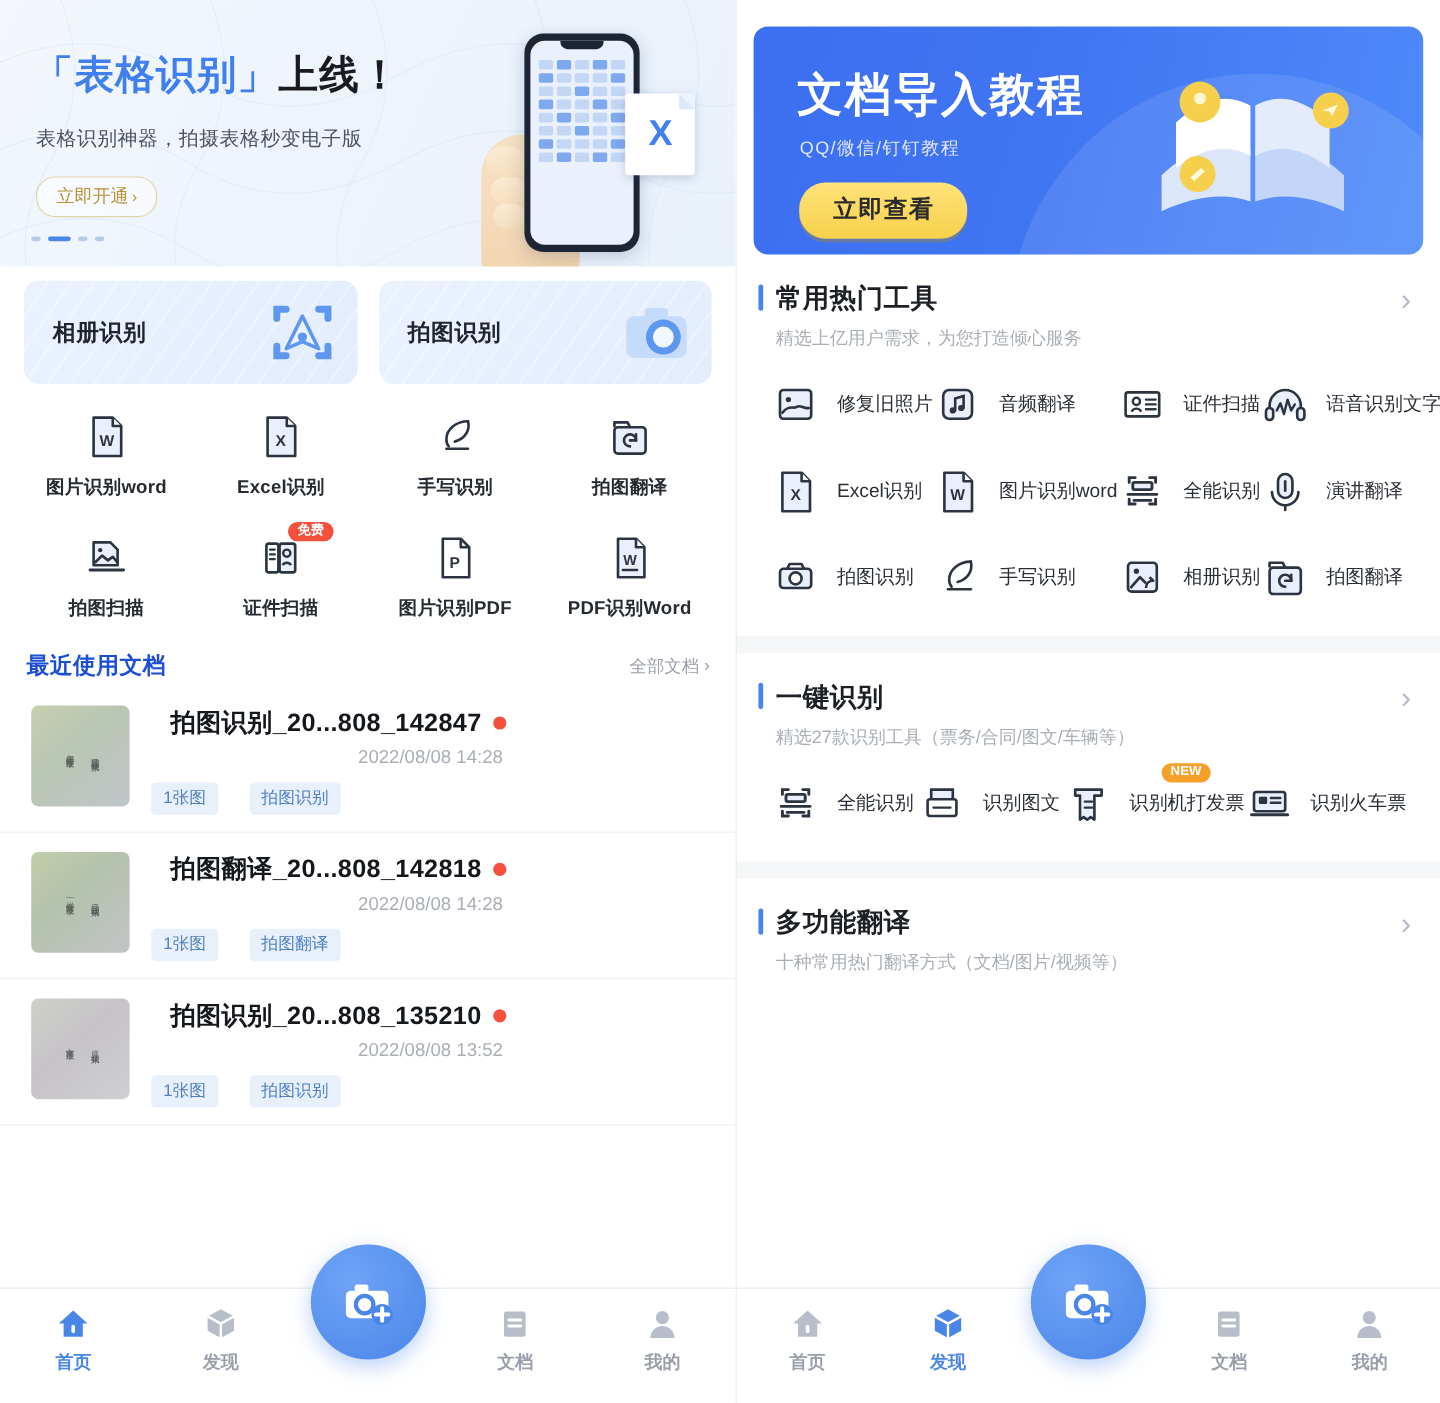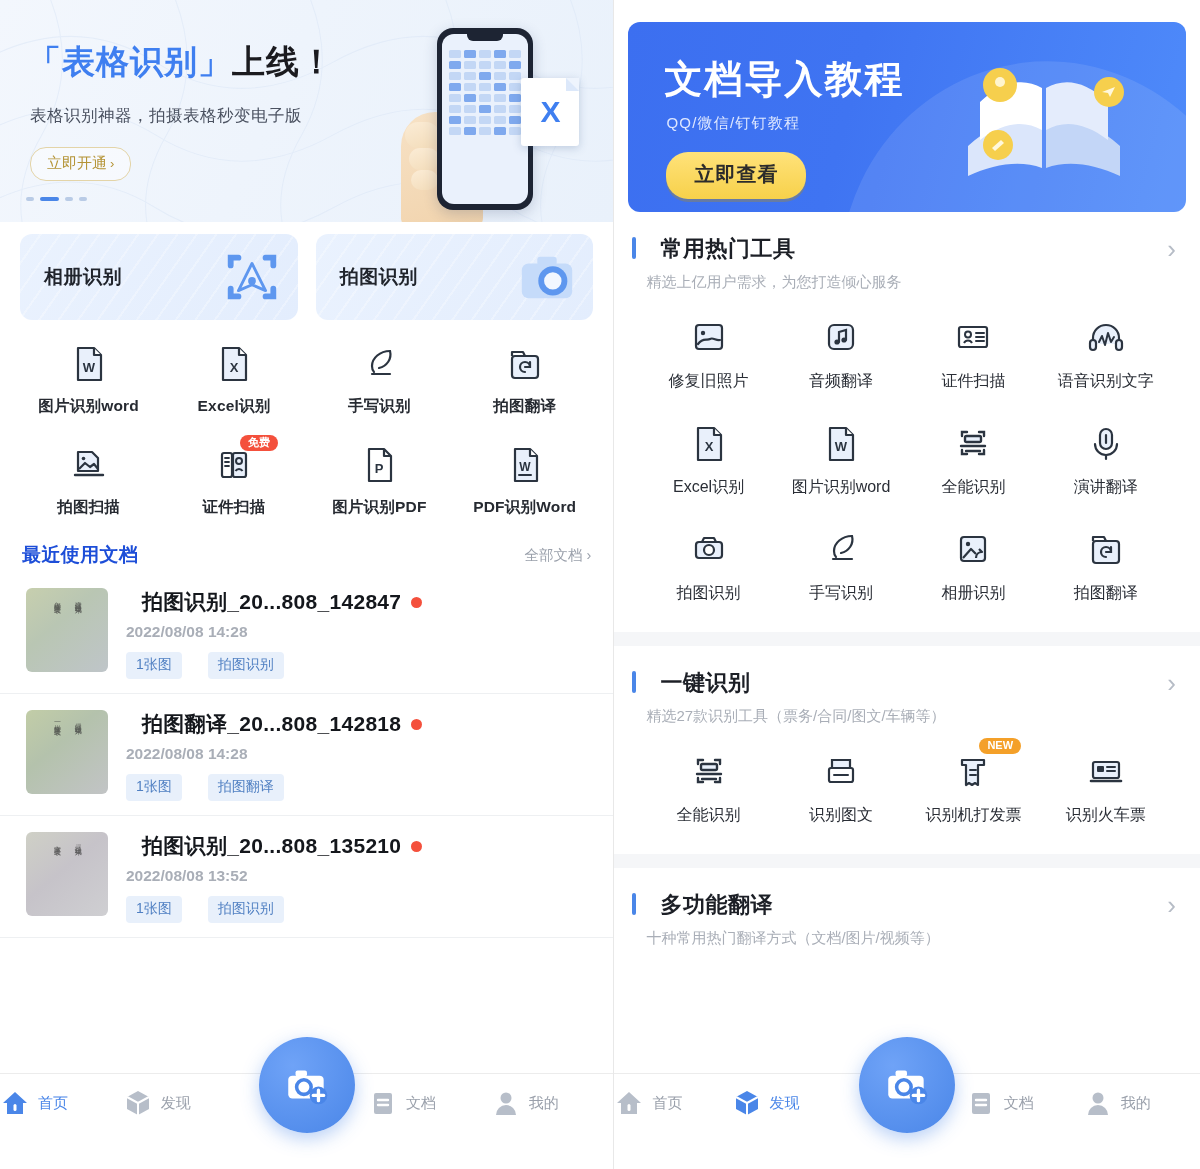--- a/index.html
+++ b/index.html
@@ -3,21 +3,21 @@
 <meta charset="utf-8">
 <style>
   * { box-sizing: border-box; margin: 0; padding: 0; }
   html, body {
     width: 1200px; height: 1169px;
     font-family: "Liberation Sans", "DejaVu Sans", sans-serif;
     background: #ffffff; overflow: hidden;
   }
   .screen { display: flex; width: 1200px; height: 1169px; }
   .panel { position: relative; height: 1169px; background: #fff; overflow: hidden; }
-  .panel-left { width: 640px; border-right: 1px solid #e8e8e8; }
+  .panel-left { width: 640px; border-right: 1px solid #e8e8e8; text-align: center; }
   .panel-right { width: 610px; }
 
   
   .lbanner {
     position: relative; height: 222px; width: 100%;
     background: linear-gradient(115deg,#f3f7fd 0%,#eef4fc 45%,#e9f1fb 100%);
     overflow: hidden;
   }
   .lbanner .mesh { position:absolute; inset:0; opacity:.55; }
   .lbanner-title {
@@ -99,31 +99,31 @@
   .thumb { width: 82px; height: 84px; border-radius: 6px; flex: none; position:relative; overflow:hidden; }
   .thumb.t1 { background: linear-gradient(140deg,#c7cfae 0%,#b9c6b3 40%,#bfc5c9 100%); }
   .thumb.t2 { background: linear-gradient(140deg,#c2cda7 0%,#b4c2ac 40%,#c2c4c6 100%); }
   .thumb.t3 { background: linear-gradient(140deg,#cfd0c6 0%,#c6c3c9 45%,#cfcfd2 100%); }
   .thumb .tx { position:absolute; inset:0; display:flex; justify-content:center; gap:10px; padding:8px 0;
     font-size: 7px; color:#3a3a3a; opacity:.75; }
   .thumb .tx div { writing-mode: vertical-rl; line-height: 1.55; letter-spacing:1px; }
   .doc-body { flex: 1; min-width: 0; }
   .doc-title { font-size: 21px; font-weight: 700; color:#14171c; letter-spacing:.3px; display:flex; align-items:center; gap:10px; white-space: nowrap; margin-left: 16px; }
   .reddot { width: 11px; height: 11px; border-radius: 50%; background: #f4503c; flex:none; }
-  .doc-date { font-size: 15.5px; color:#a9aeb7; margin-top: 7px; font-weight: bold; }
+  .doc-date { font-size: 15.5px; color:#a9aeb7; margin-top: 7px; }
   .tags { display:flex; gap: 26px; margin-top: 11px; }
   .tag { background:#e8f0fb; color:#4f7fc2; font-size:14px; border-radius:4px; padding:4px 10px 5px 10px; }
 
   
   .tabbar {
     position:absolute; left:0; right:0; bottom:0; height: 96px;
     background:#fff; border-top: 1px solid #ececec;
     display:flex; align-items:flex-start; padding-top: 14px;
   }
-  .tab { flex:1; display:flex; align-items:center; gap:8px; }
+  .tab { flex:1; display:flex; flex-direction:column; align-items:center; gap:8px;font-weight:bold; }
   .tab .tic { width: 30px; height: 30px; display:flex; align-items:center; justify-content:center; }
   .tab .tlb { font-size: 15px; color:#9aa0ab; }
   .tab.active .tlb { color:#4a86e8; }
   .fab {
     position:absolute; left:50%; transform:translateX(-50%); bottom: 36px;
     width: 96px; height: 96px; border-radius: 50%;
     background: radial-gradient(circle at 35% 30%, #6fa3f7, #4a86e8);
     box-shadow: 0 6px 18px rgba(74,134,232,.38);
     display:flex; align-items:center; justify-content:center;
   }
@@ -137,28 +137,28 @@
     background: rgba(255,255,255,.10); border-radius: 50% 50% 0 0 / 100% 100% 0 0; transform: rotate(-7deg); }
   .rb-title { position:absolute; left: 36px; top: 32px; font-size: 38px; font-weight: 700; color:#fff; letter-spacing: 2px; white-space: nowrap; }
   .rb-sub { position:absolute; left: 38px; top: 92px; font-size: 15px; color:#dfe8ff; letter-spacing: 1.2px; white-space: nowrap; }
   .rb-btn { position:absolute; left: 38px; top: 130px; background: linear-gradient(180deg,#ffe27a,#f7d14a);
     color:#2b2b2b; font-size: 20px; font-weight: 700; padding: 9px 28px 11px 28px; border-radius: 22px; letter-spacing:1px; white-space: nowrap;
     box-shadow: 0 3px 0 rgba(180,140,20,.35); }
   .book { position:absolute; right: 52px; top: 28px; width: 180px; height: 130px; }
 
   .rsec { padding: 22px 18px 0 18px; }
   .rsec-head { display:flex; align-items:flex-start; justify-content:space-between; }
-  .rsec-left { display:flex; gap: 24px; }
+  .rsec-left { display:flex; gap: 10px; }
   .rsec-bar { width: 4px; height: 22px; background:#4a86e8; border-radius:2px; margin-top:3px; flex:none; }
   .rsec-t { font-size: 22px; font-weight:700; color:#1c1f26; letter-spacing:.5px; }
   .rsec-s { font-size: 15px; color:#a9aeb7; margin-top: 9px; margin-left: 14px; }
   .rsec-chev { font-size: 26px; color:#b6bcc6; font-weight: 300; padding-right: 6px; }
 
   .rgrid { display:grid; grid-template-columns: repeat(4,1fr); padding: 16px 10px 0 10px; row-gap: 12px; }
-  .rtool { position:relative; display:flex; flex-direction:column; align-items:center; gap:13px; padding: 8px 0 10px 0; }
+  .rtool { position:relative; display:flex; flex-direction:row; align-items:center; gap:13px; padding: 8px 0 10px 0; }
   .rtool .ic { width: 42px; height: 42px; display:flex; align-items:center; justify-content:center; }
   .rtool .tl { font-size: 16px; color:#2a2e36; white-space:nowrap; }
   .gap-band { height: 14px; background:#f5f6f8; margin-top: 18px; }
 </style>
 </head>
 <body>
 
 <div class="screen">
 
   <div class="panel panel-left">

